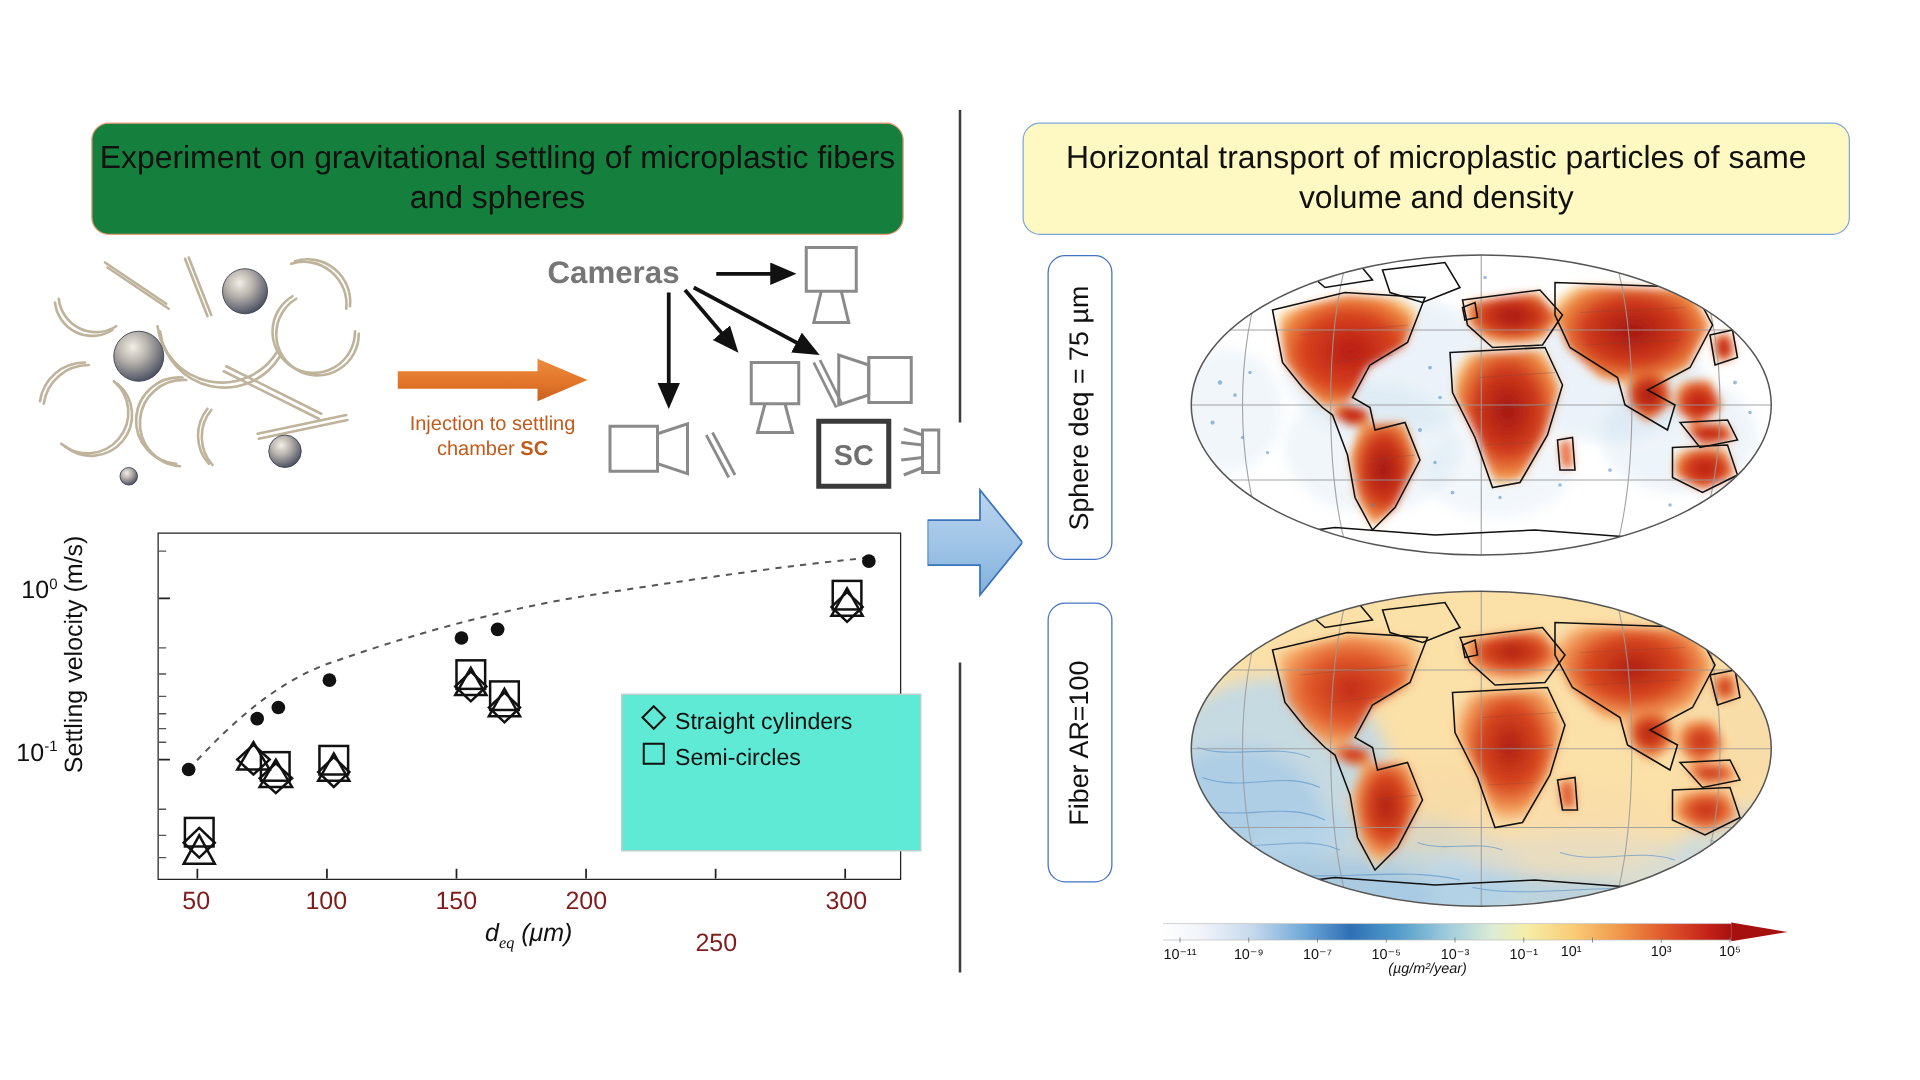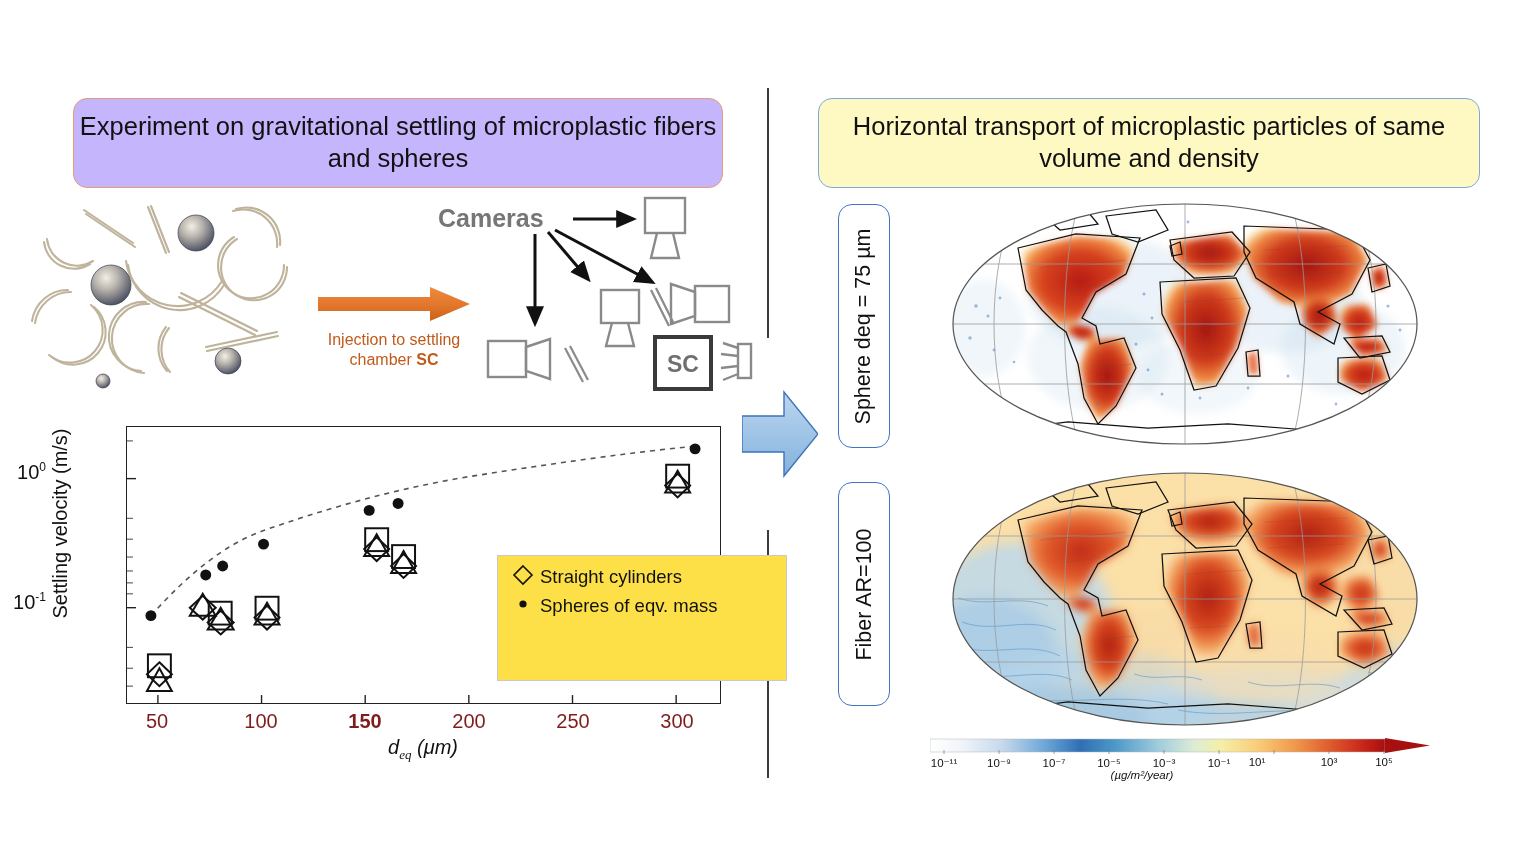--- a/index.html
+++ b/index.html
@@ -3,21 +3,21 @@
 <meta charset="utf-8">
 <style>
   html,body{margin:0;padding:0;background:#ffffff;}
   body{width:1536px;height:864px;position:relative;overflow:hidden;
        font-family:"Liberation Sans","DejaVu Sans",sans-serif;color:#000;}
   .abs{position:absolute;}
 
   
   .pill{position:absolute;border-radius:14px;display:flex;align-items:center;
         justify-content:center;text-align:center;line-height:1.25;}
-  #left-header{left:73px;top:98px;width:648px;height:88px;background:#c4b5fd;
+  #left-header{left:73px;top:98px;width:648px;height:88px;background:#15803d;
         border:1.5px solid #E79B77;font-size:25.5px;color:#111;}
   #right-header{left:818px;top:98px;width:660px;height:88px;background:#fef9c3;
         border:1.5px solid #7FA8DA;font-size:25.5px;color:#111;}
 
   
   .divider{position:absolute;left:767px;width:2px;background:#3c3c3c;}
   #divider-top{top:88px;height:250px;}
   #divider-bottom{top:530px;height:248px;}
 
   
@@ -45,22 +45,22 @@
         font-size:20px;text-align:center;color:#111;}
   .ytick{position:absolute;right:692px;font-size:20px;color:#111;white-space:nowrap;}
   .ytick sup{font-size:12px;}
   .xtick{position:absolute;top:292px;font-size:20px;color:#7f1d1d;
         transform:translateX(-50%);}
   #xlabel{position:absolute;top:318px;left:385px;transform:translateX(-50%);
         font-size:20px;font-style:italic;color:#111;white-space:nowrap;}
   #xlabel sub{font-size:13px;font-style:italic;font-family:Liberation Serif, serif;}
   #xlabel .unit{font-style:italic;}
 
-  #legend-box{position:absolute;left:370px;top:128px;width:290px;height:126px;
-        border:1px solid #c9c9c9;background:#fde047;box-sizing:border-box;
+  #legend-box{position:absolute;left:370px;top:128px;width:240px;height:126px;
+        border:1px solid #c9c9c9;background:#5eead4;box-sizing:border-box;
         padding:6px 8px;}
   .legend-row{display:flex;align-items:center;height:29px;}
   .legend-sym{width:34px;text-align:center;flex:0 0 34px;}
   .legend-text{font-size:18.5px;color:#111;white-space:nowrap;}
 
   
   .side-pill{position:absolute;border:1.6px solid #4472C4;border-radius:14px;
         background:#fff;display:flex;align-items:center;justify-content:center;}
   .side-pill span{transform:rotate(-90deg);white-space:nowrap;font-size:21.5px;color:#111;}
   #side-label-top{left:838px;top:204px;width:50px;height:242px;}
@@ -304,33 +304,33 @@
         <span class="legend-sym">
           <svg width="22" height="22" viewBox="0 0 22 22">
               <polygon points="11,2 20,11 11,20 2,11" fill="none" stroke="#111" stroke-width="1.6"></polygon>
             </svg>
         </span>
         <span class="legend-text">Straight cylinders</span>
       </div>
       <div class="legend-row">
         <span class="legend-sym">
           <svg width="22" height="22" viewBox="0 0 22 22">
-              <circle cx="11" cy="11" r="3.6" fill="#111"></circle>
+              <rect x="3" y="3" width="16" height="16" fill="none" stroke="#111" stroke-width="1.6"></rect>
             </svg>
         </span>
-        <span class="legend-text">Spheres of eqv. mass</span>
+        <span class="legend-text">Semi-circles</span>
       </div>
     </div>
   </div>
 
   <div class="xtick" style="left:119px;">50</div>
   <div class="xtick" style="left:223px;">100</div>
-  <div class="xtick" style="left:327px;font-weight:bold;">150</div>
+  <div class="xtick" style="left:327px;">150</div>
   <div class="xtick" style="left:431px;">200</div>
-  <div class="xtick" style="left:535px;">250</div>
+  <div class="xtick" style="left:535px;margin-top:34px;">250</div>
   <div class="xtick" style="left:639px;">300</div>
 
   <div id="xlabel">d<sub>eq</sub> <span class="unit">(μm)</span></div>
 </div>
 
 <div class="side-pill" id="side-label-top">
   <span>Sphere deq = 75 µm</span>
 </div>
 <div class="side-pill" id="side-label-bottom">
   <span>Fiber AR=100</span>

